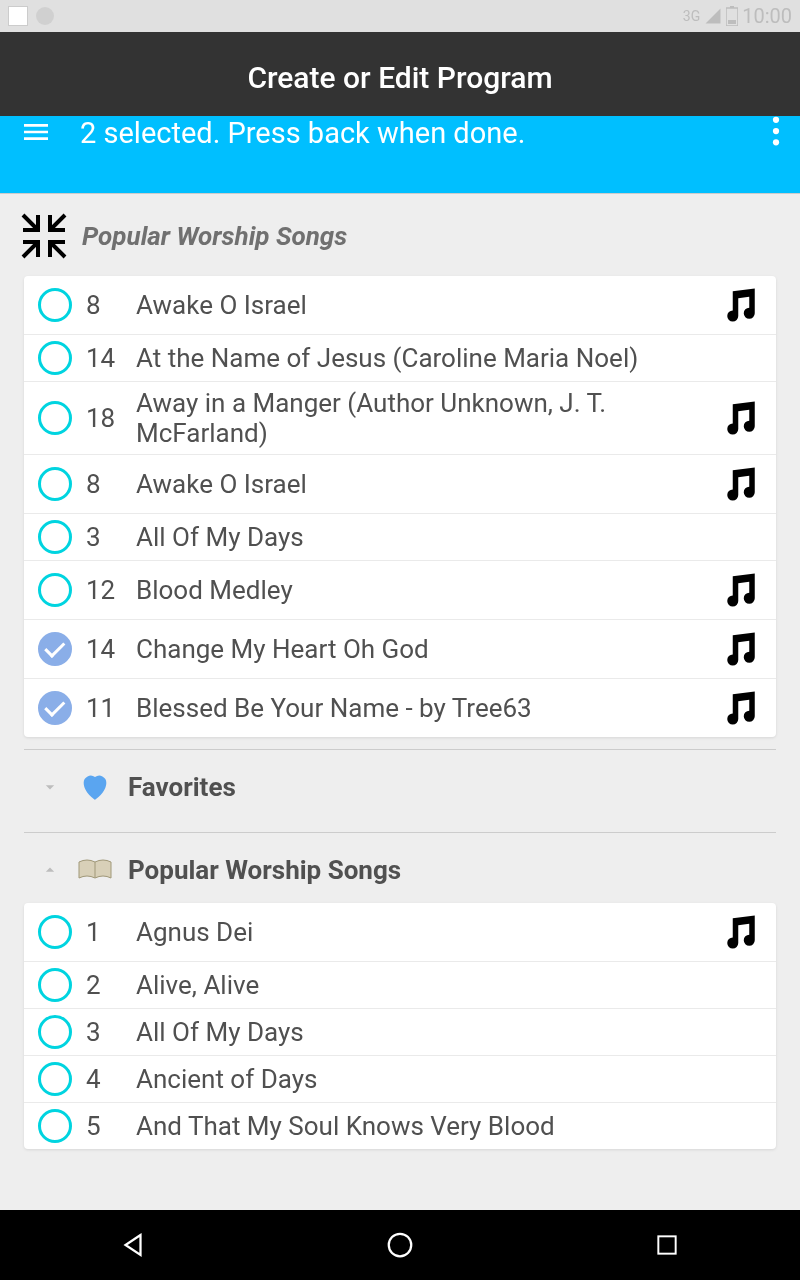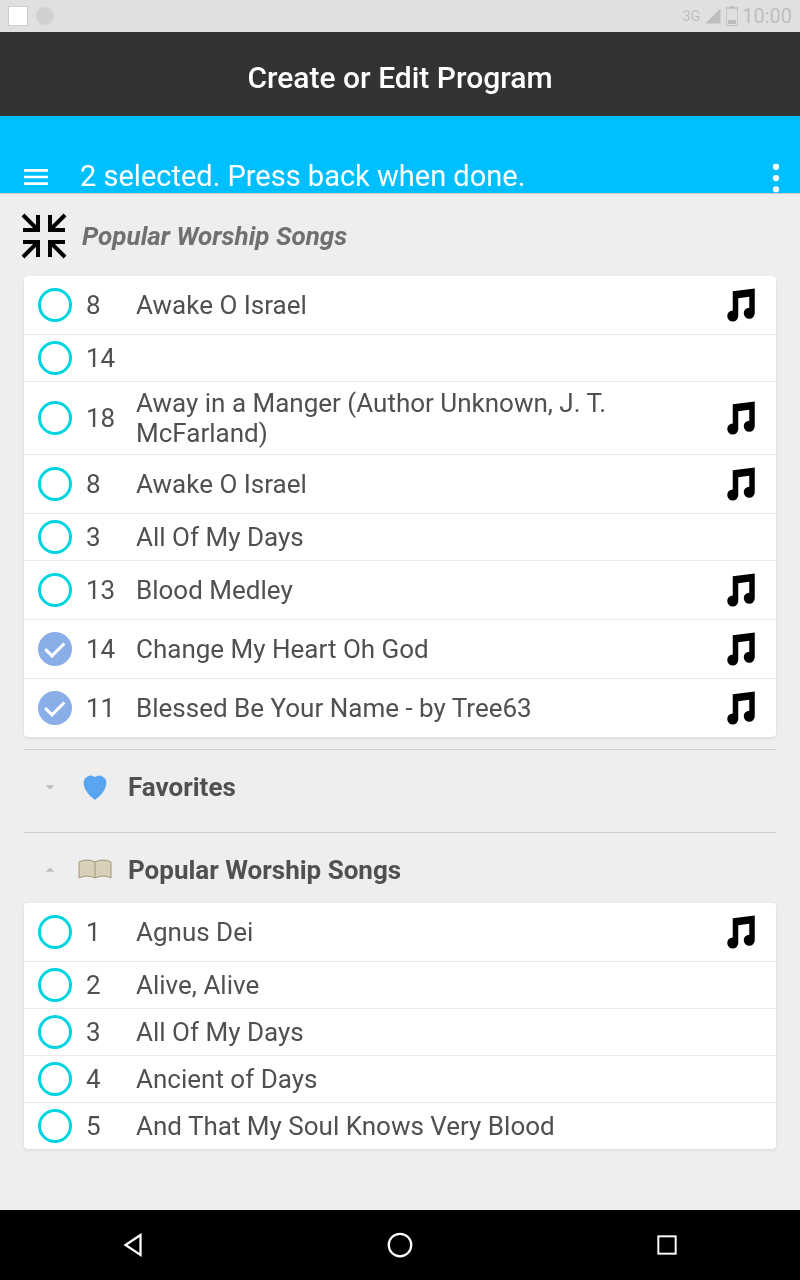--- a/index.html
+++ b/index.html
@@ -35,21 +35,21 @@
   gap: 28px;
   flex-direction: column;
 }
 .back-arrow { color: #fff; }
 .header-title { color: #fff; font-size: 30px; font-weight: 500; flex: 1; }
 .wrench-icon { color: #000; }
 .sub-header {
   height: 78px;
   background: #00bfff;
   display: flex;
-  align-items: flex-end;
+  align-items: flex-start;
   padding: 0 20px;
   gap: 28px;
   border-bottom: 1px solid #ccc;
 }
 .hamburger { color: #fff; }
 .sub-header-text { color: #fff; font-size: 29px; font-weight: 400; flex: 1; }
 .more-icon { color: #fff; }
 .content {
   background: #eeeeee;
   height: calc(1280px - 32px - 84px - 78px - 70px);
@@ -207,20 +207,21 @@
           <div class="song-title">Awake O Israel</div>
           <div class="music-icon">
             <svg width="44" height="44" viewBox="0 0 32 32">
               <path fill="#000" d="M10 6 L26 4 L26 22 A4 4 0 1 1 22 18 L22 10 L14 11 L14 24 A4 4 0 1 1 10 20 Z"></path>
             </svg>
           </div>
         </div>
         <div class="song-item">
           <div class="radio"></div>
           <div class="song-num">14</div>
+          <div class="song-title">At the Name of Jesus (Caroline Maria Noel)</div>
         </div>
         <div class="song-item">
           <div class="radio"></div>
           <div class="song-num">18</div>
           <div class="song-title">Away in a Manger (Author Unknown, J. T. McFarland)</div>
           <div class="music-icon">
             <svg width="44" height="44" viewBox="0 0 32 32">
               <path fill="#000" d="M10 6 L26 4 L26 22 A4 4 0 1 1 22 18 L22 10 L14 11 L14 24 A4 4 0 1 1 10 20 Z"></path>
             </svg>
           </div>
@@ -235,21 +236,21 @@
             </svg>
           </div>
         </div>
         <div class="song-item">
           <div class="radio"></div>
           <div class="song-num">3</div>
           <div class="song-title">All Of My Days</div>
         </div>
         <div class="song-item">
           <div class="radio"></div>
-          <div class="song-num">13</div>
+          <div class="song-num">12</div>
           <div class="song-title">Blood Medley</div>
           <div class="music-icon">
             <svg width="44" height="44" viewBox="0 0 32 32">
               <path fill="#000" d="M10 6 L26 4 L26 22 A4 4 0 1 1 22 18 L22 10 L14 11 L14 24 A4 4 0 1 1 10 20 Z"></path>
             </svg>
           </div>
         </div>
         <div class="song-item">
           <div class="radio checked"></div>
           <div class="song-num">14</div>

